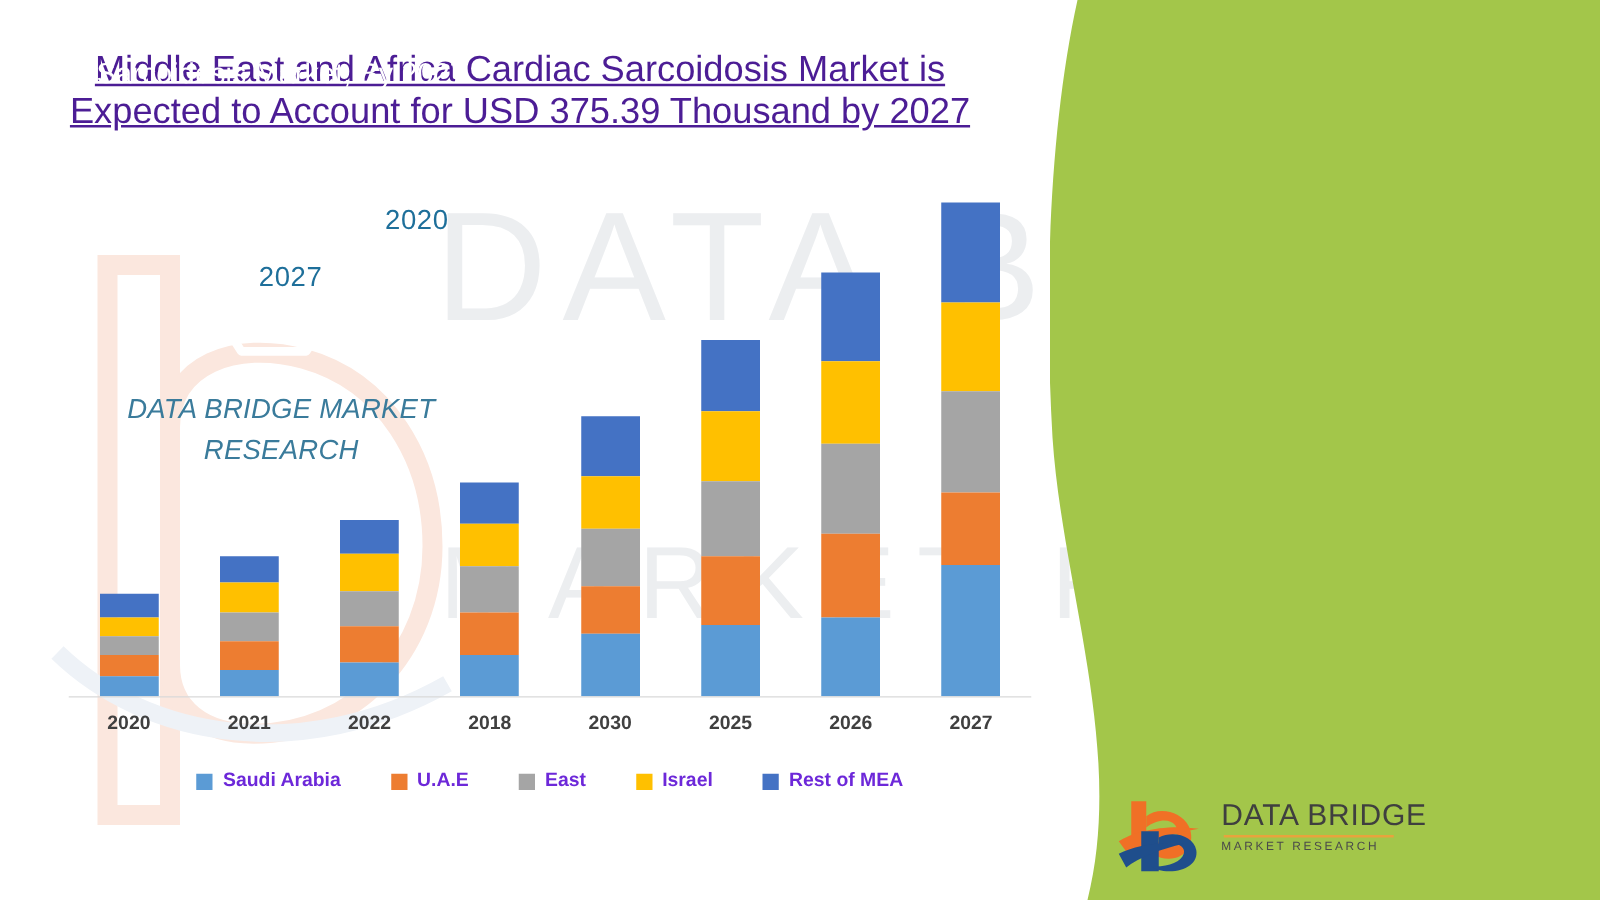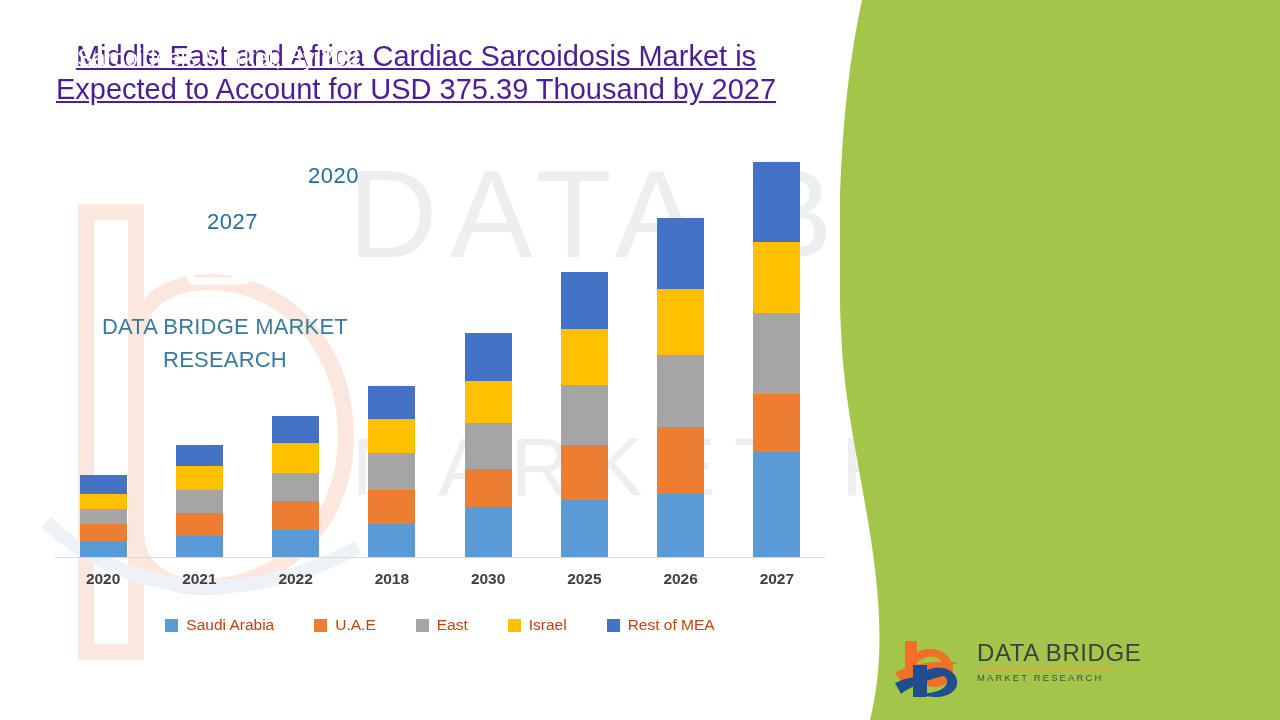--- a/index.html
+++ b/index.html
@@ -97,20 +97,21 @@
   .brand-name {
     position: absolute;
     left: 50px;
     top: 310px;
     width: 350px;
     text-align: center;
     color: #3a7b9b;
     font-size: 22px;
     line-height: 33px;
     letter-spacing: 0.2px;
+    font-style: italic;
   }
 
   
   .logo-block {
     position: absolute;
     left: 893px;
     top: 637px;
     width: 220px;
     height: 62px;
   }
@@ -231,22 +232,22 @@
     margin: 0 20px;
   }
   .legend-swatch {
     width: 13px;
     height: 13px;
     margin-right: 8px;
     flex: 0 0 auto;
   }
   .legend-text {
     font-size: 15.5px;
-    color: #c2410c;
-    font-weight: 400;
+    color: #6d28d9;
+    font-weight: 700;
     white-space: nowrap;
     text-align: right;
   }
 </style>
 </head>
 <body>
 
 <div id="stage">
 
   <div class="watermark-layer">

